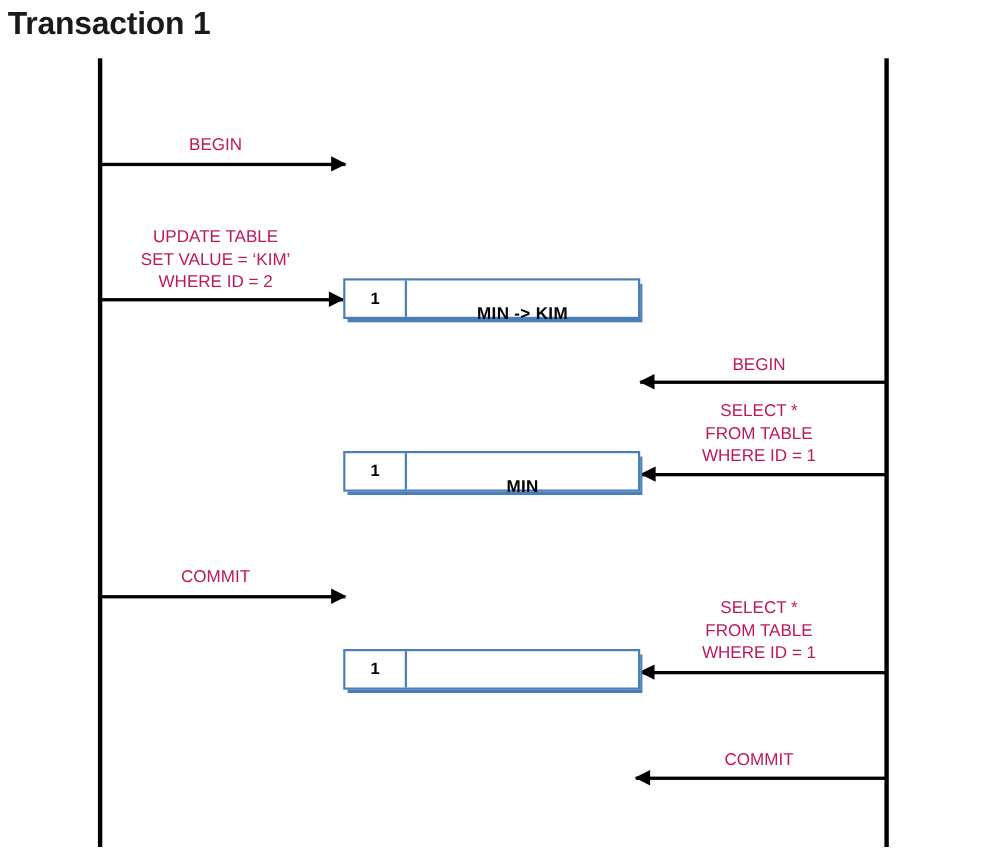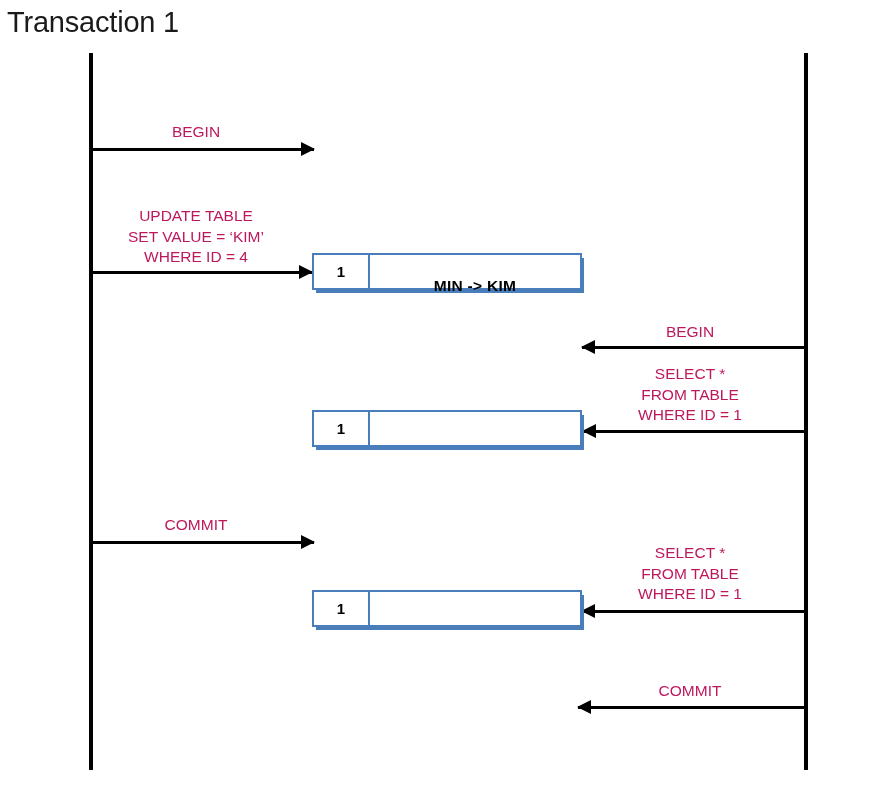--- a/index.html
+++ b/index.html
@@ -15,21 +15,21 @@
     font-family: "Liberation Sans", sans-serif;
     overflow: hidden;
   }
   .lifeline-title {
     position: absolute;
     font-size: 29px;
     color: #1a1a1a;
     white-space: nowrap;
     letter-spacing: -0.2px;
   }
-  #title-t1 { left: 7px; top: 6px; }
+  #title-t1 { left: 7px; top: 6px; font-weight: bold; }
   #title-t2 { left: 721px; top: 6px; }
 
   .lifeline {
     position: absolute;
     width: 4px;
     background: #000000;
   }
   #lifeline-t1 { left: 89px; top: 53px; height: 717px; }
   #lifeline-t2 { left: 804px; top: 53px; height: 717px; }
 
@@ -116,21 +116,21 @@
     <div class="head"></div>
   </div>
   <div class="msg-label" style="left:196px; top:122px;">BEGIN</div>
 
   <div class="msg to-right" style="left:90px; top:263px; width:222px;">
     <div class="shaft"></div>
     <div class="head"></div>
   </div>
   <div class="msg-label" style="left:196px; top:206px;">UPDATE TABLE
 SET VALUE = ‘KIM’
-WHERE ID = 4</div>
+WHERE ID = 2</div>
 
   <div class="record" style="left:312px; top:253px; width:270px; height:37px;">
     <div class="cell-id">1</div>
     <div class="cell-value">MIN -&gt; KIM</div>
   </div>
 
   <div class="msg to-left" style="left:582px; top:338px; width:224px;">
     <div class="shaft"></div>
     <div class="head"></div>
   </div>
@@ -139,20 +139,21 @@
   <div class="msg to-left" style="left:583px; top:422px; width:223px;">
     <div class="shaft"></div>
     <div class="head"></div>
   </div>
   <div class="msg-label" style="left:690px; top:364px;">SELECT *
 FROM TABLE
 WHERE ID = 1</div>
 
   <div class="record" style="left:312px; top:410px; width:270px; height:37px;">
     <div class="cell-id">1</div>
+    <div class="cell-value">MIN</div>
   </div>
 
   <div class="msg to-right" style="left:90px; top:533px; width:224px;">
     <div class="shaft"></div>
     <div class="head"></div>
   </div>
   <div class="msg-label" style="left:196px; top:515px;">COMMIT</div>
 
   <div class="msg to-left" style="left:582px; top:602px; width:224px;">
     <div class="shaft"></div>

